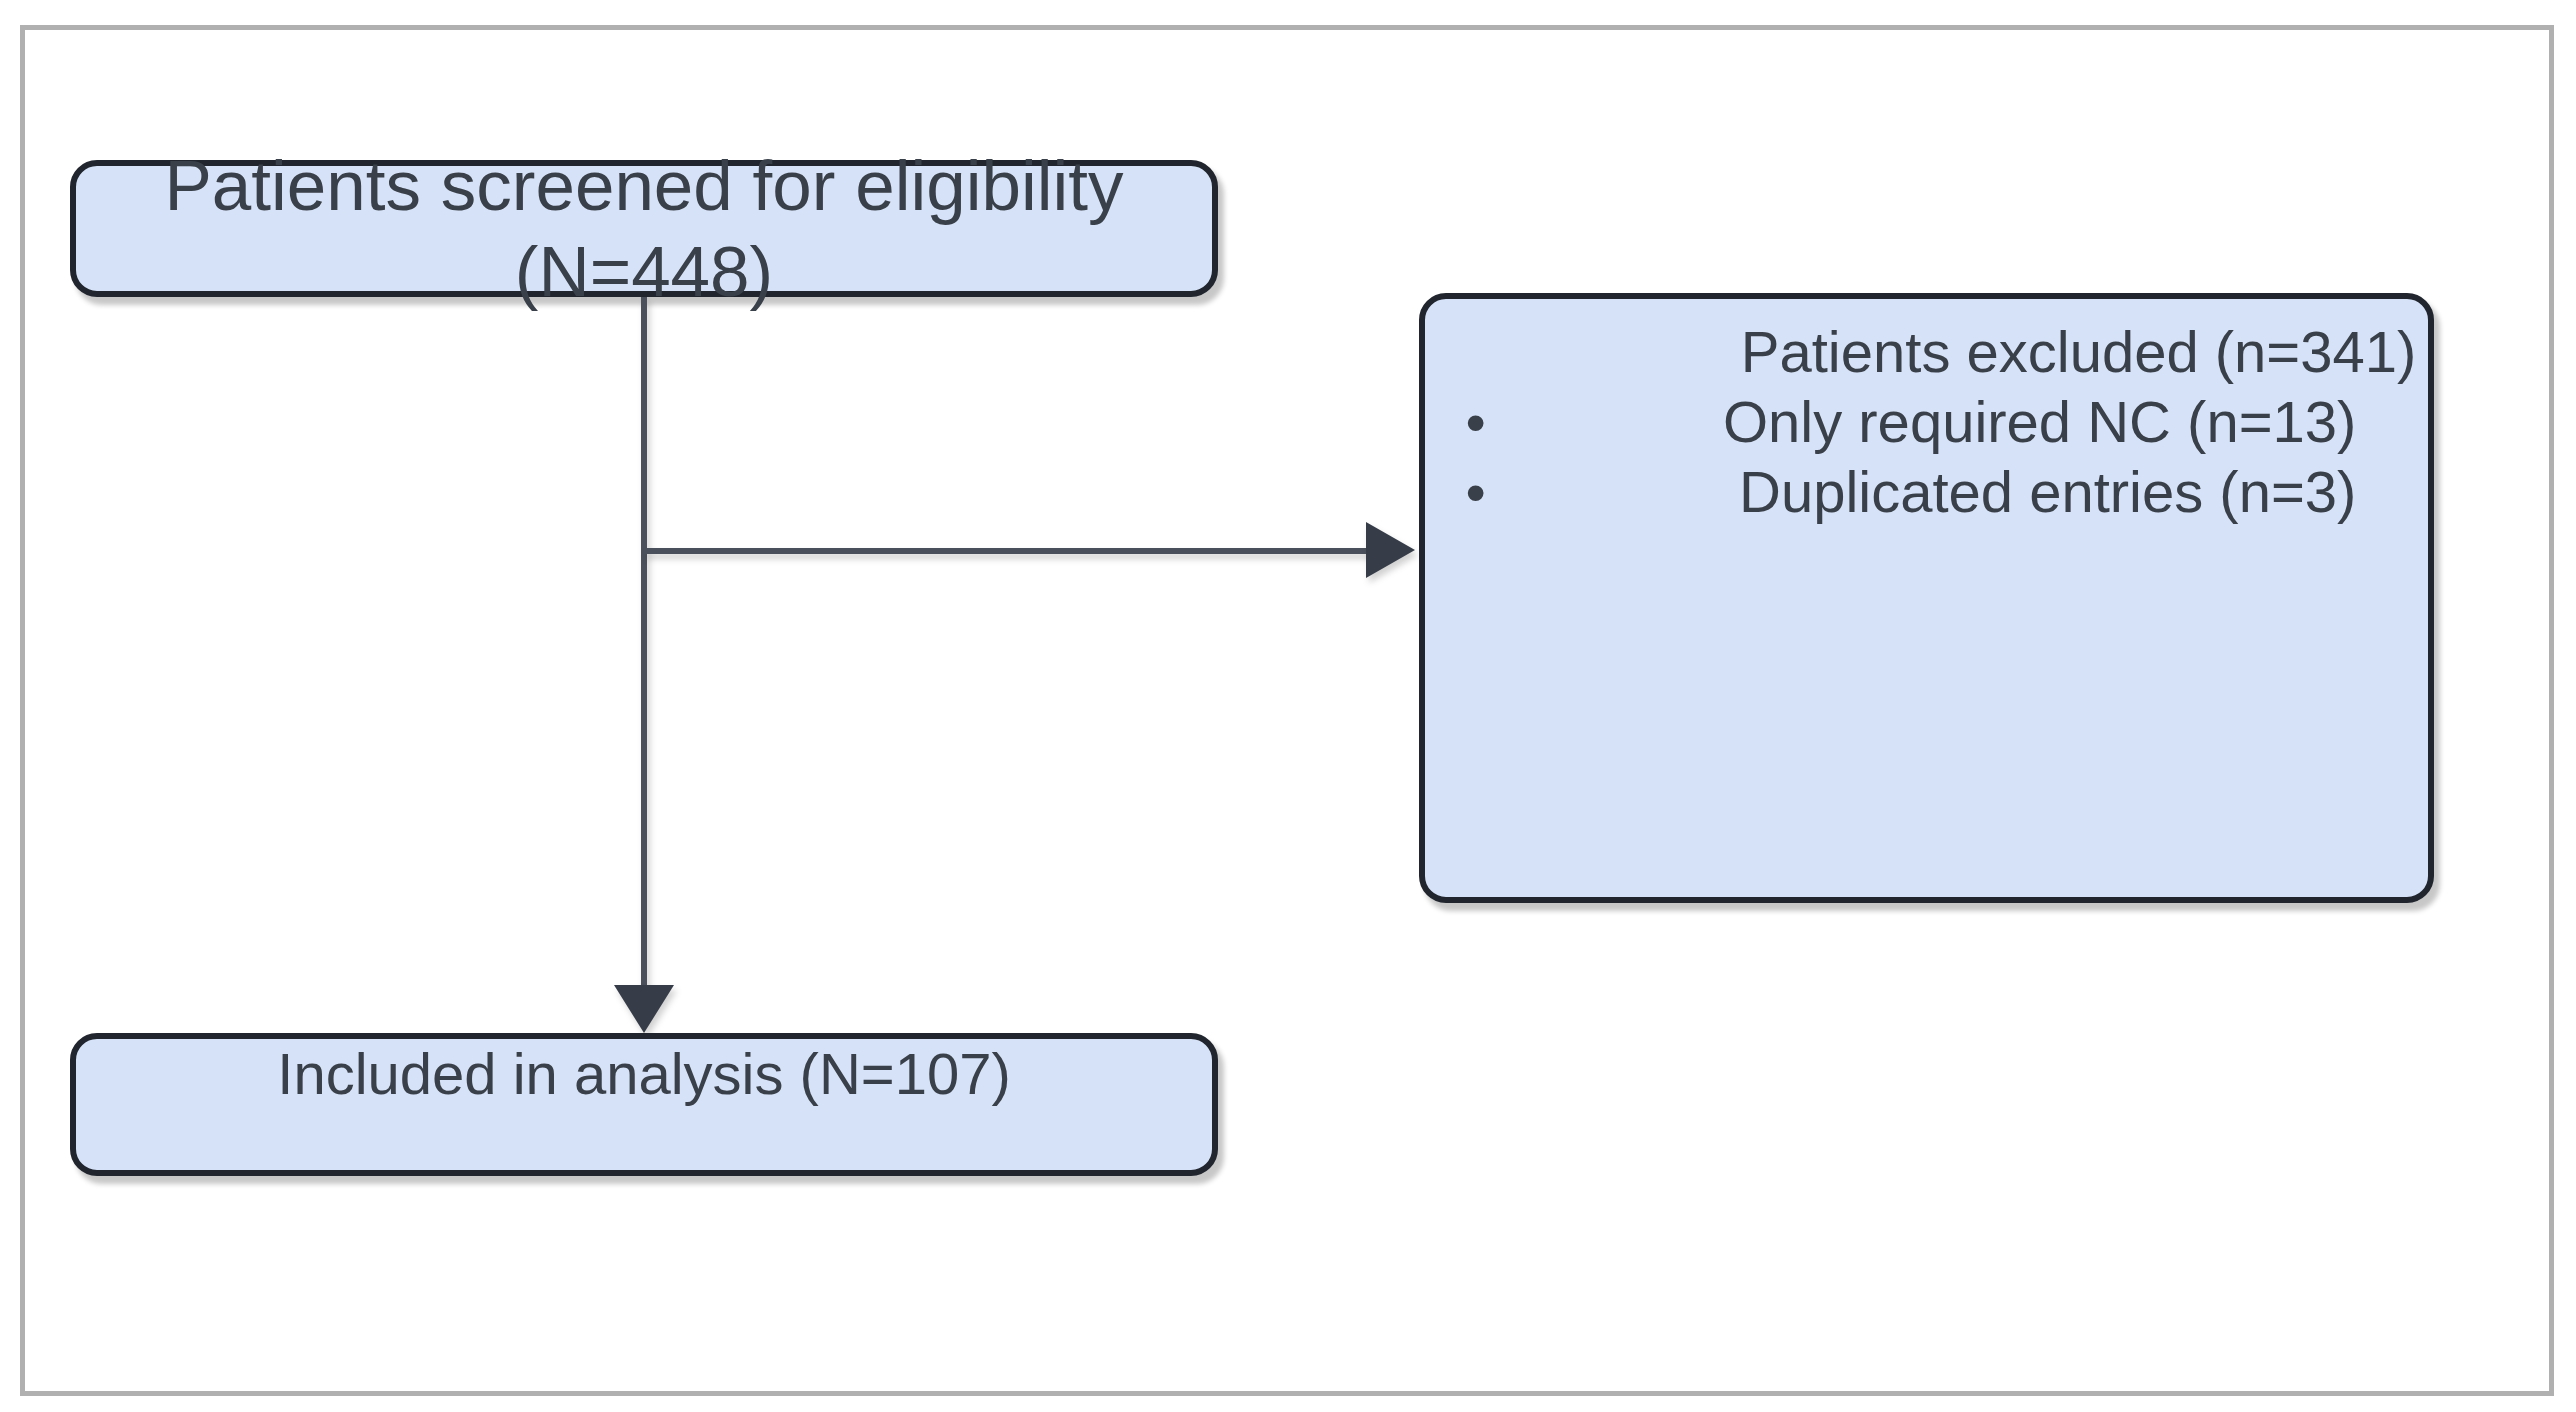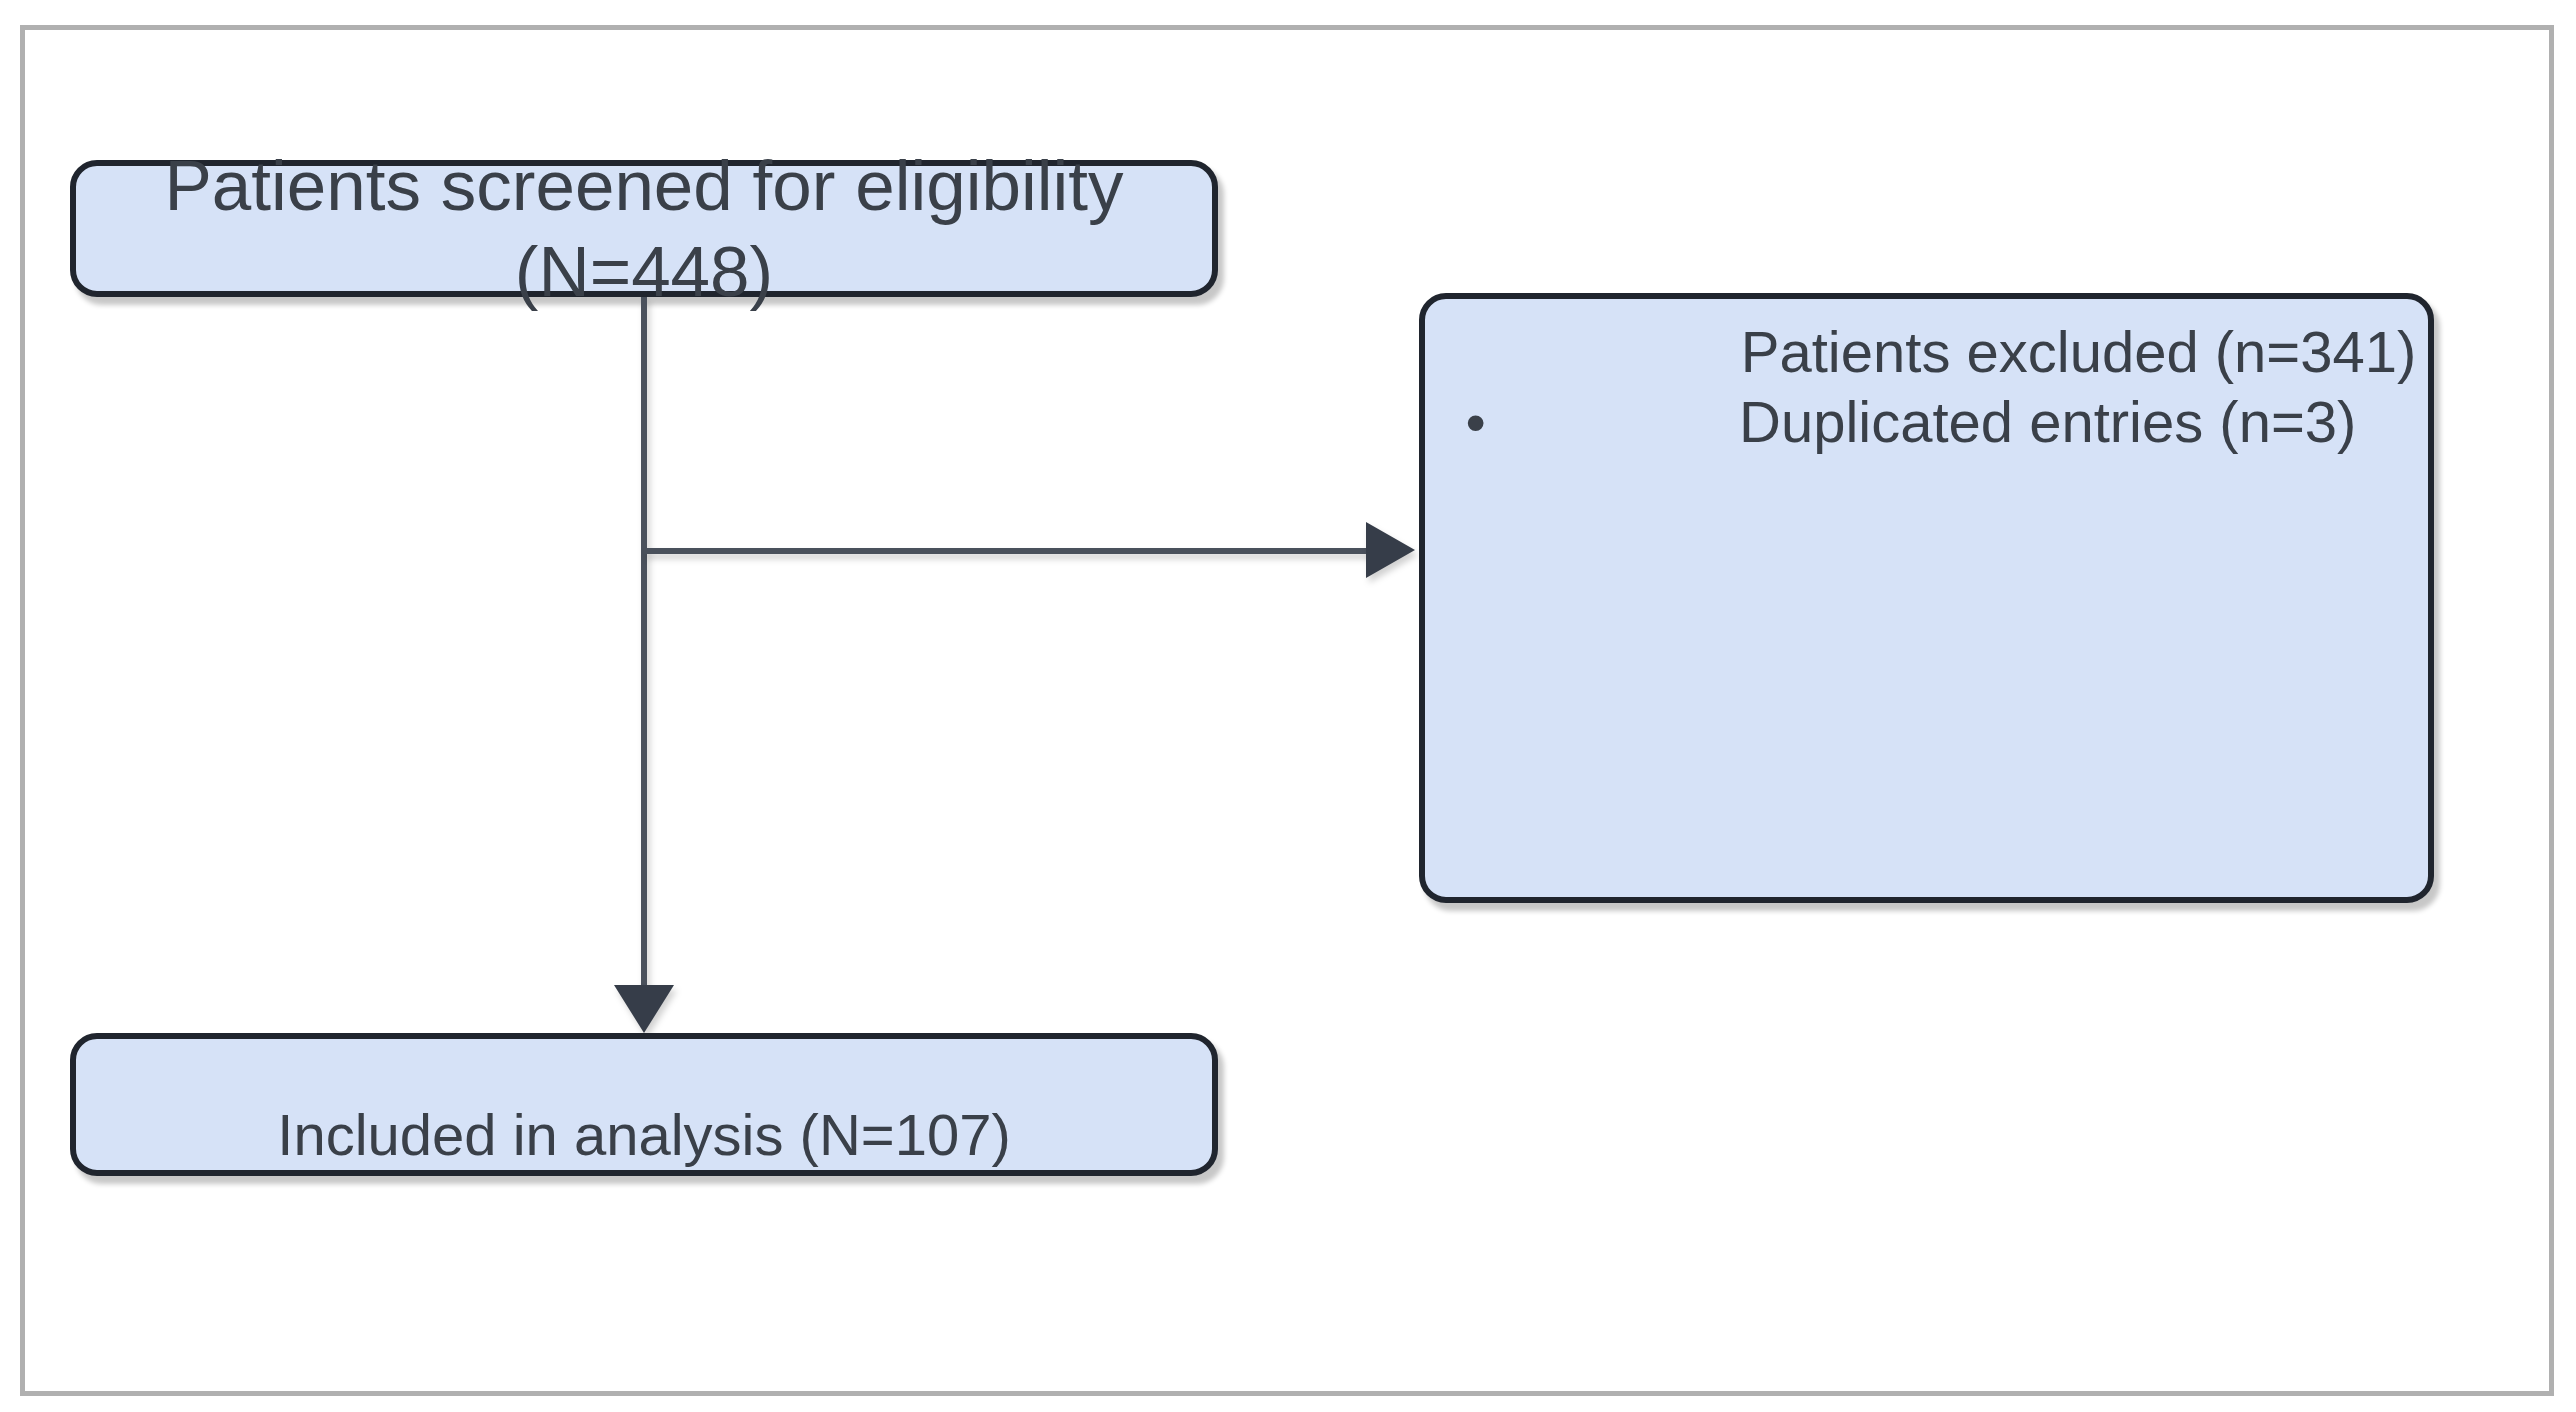--- a/index.html
+++ b/index.html
@@ -42,21 +42,21 @@
   .box-screened {
     left: 70px; top: 160px;
     width: 1148px; height: 137px;
     display: flex; align-items: center; justify-content: center;
     font-size: 71px; line-height: 1.2;
     text-align: center;
   }
   .box-included {
     left: 70px; top: 1033px;
     width: 1148px; height: 143px;
-    display: flex; align-items: flex-end; justify-content: center;
+    display: flex; align-items: flex-start; justify-content: center;
     font-size: 58px; line-height: 1.2;
     text-align: center;
   }
   .box-excluded {
     left: 1419px; top: 293px;
     width: 1015px; height: 610px;
     padding: 18px 11.7px 0 23.4px;
     font-size: 58px; line-height: 70px;
   }
   .excluded-title { white-space: nowrap; }
@@ -111,20 +111,21 @@
 
   <div class="connector v-line"></div>
   <div class="arrowhead down"></div>
 
   <div class="connector h-line"></div>
   <div class="arrowhead right"></div>
 
   <div class="node box-excluded">
     <div class="excluded-title">Patients excluded (n=341)</div>
     <ul class="excluded-list">
+      <li>Only required NC (n=13)</li>
       <li>Duplicated entries (n=3)</li>
     </ul>
   </div>
 
   <div class="node box-included">
     <span class="node-label">Included in analysis (N=107)</span>
   </div>
 
 </div>
 

